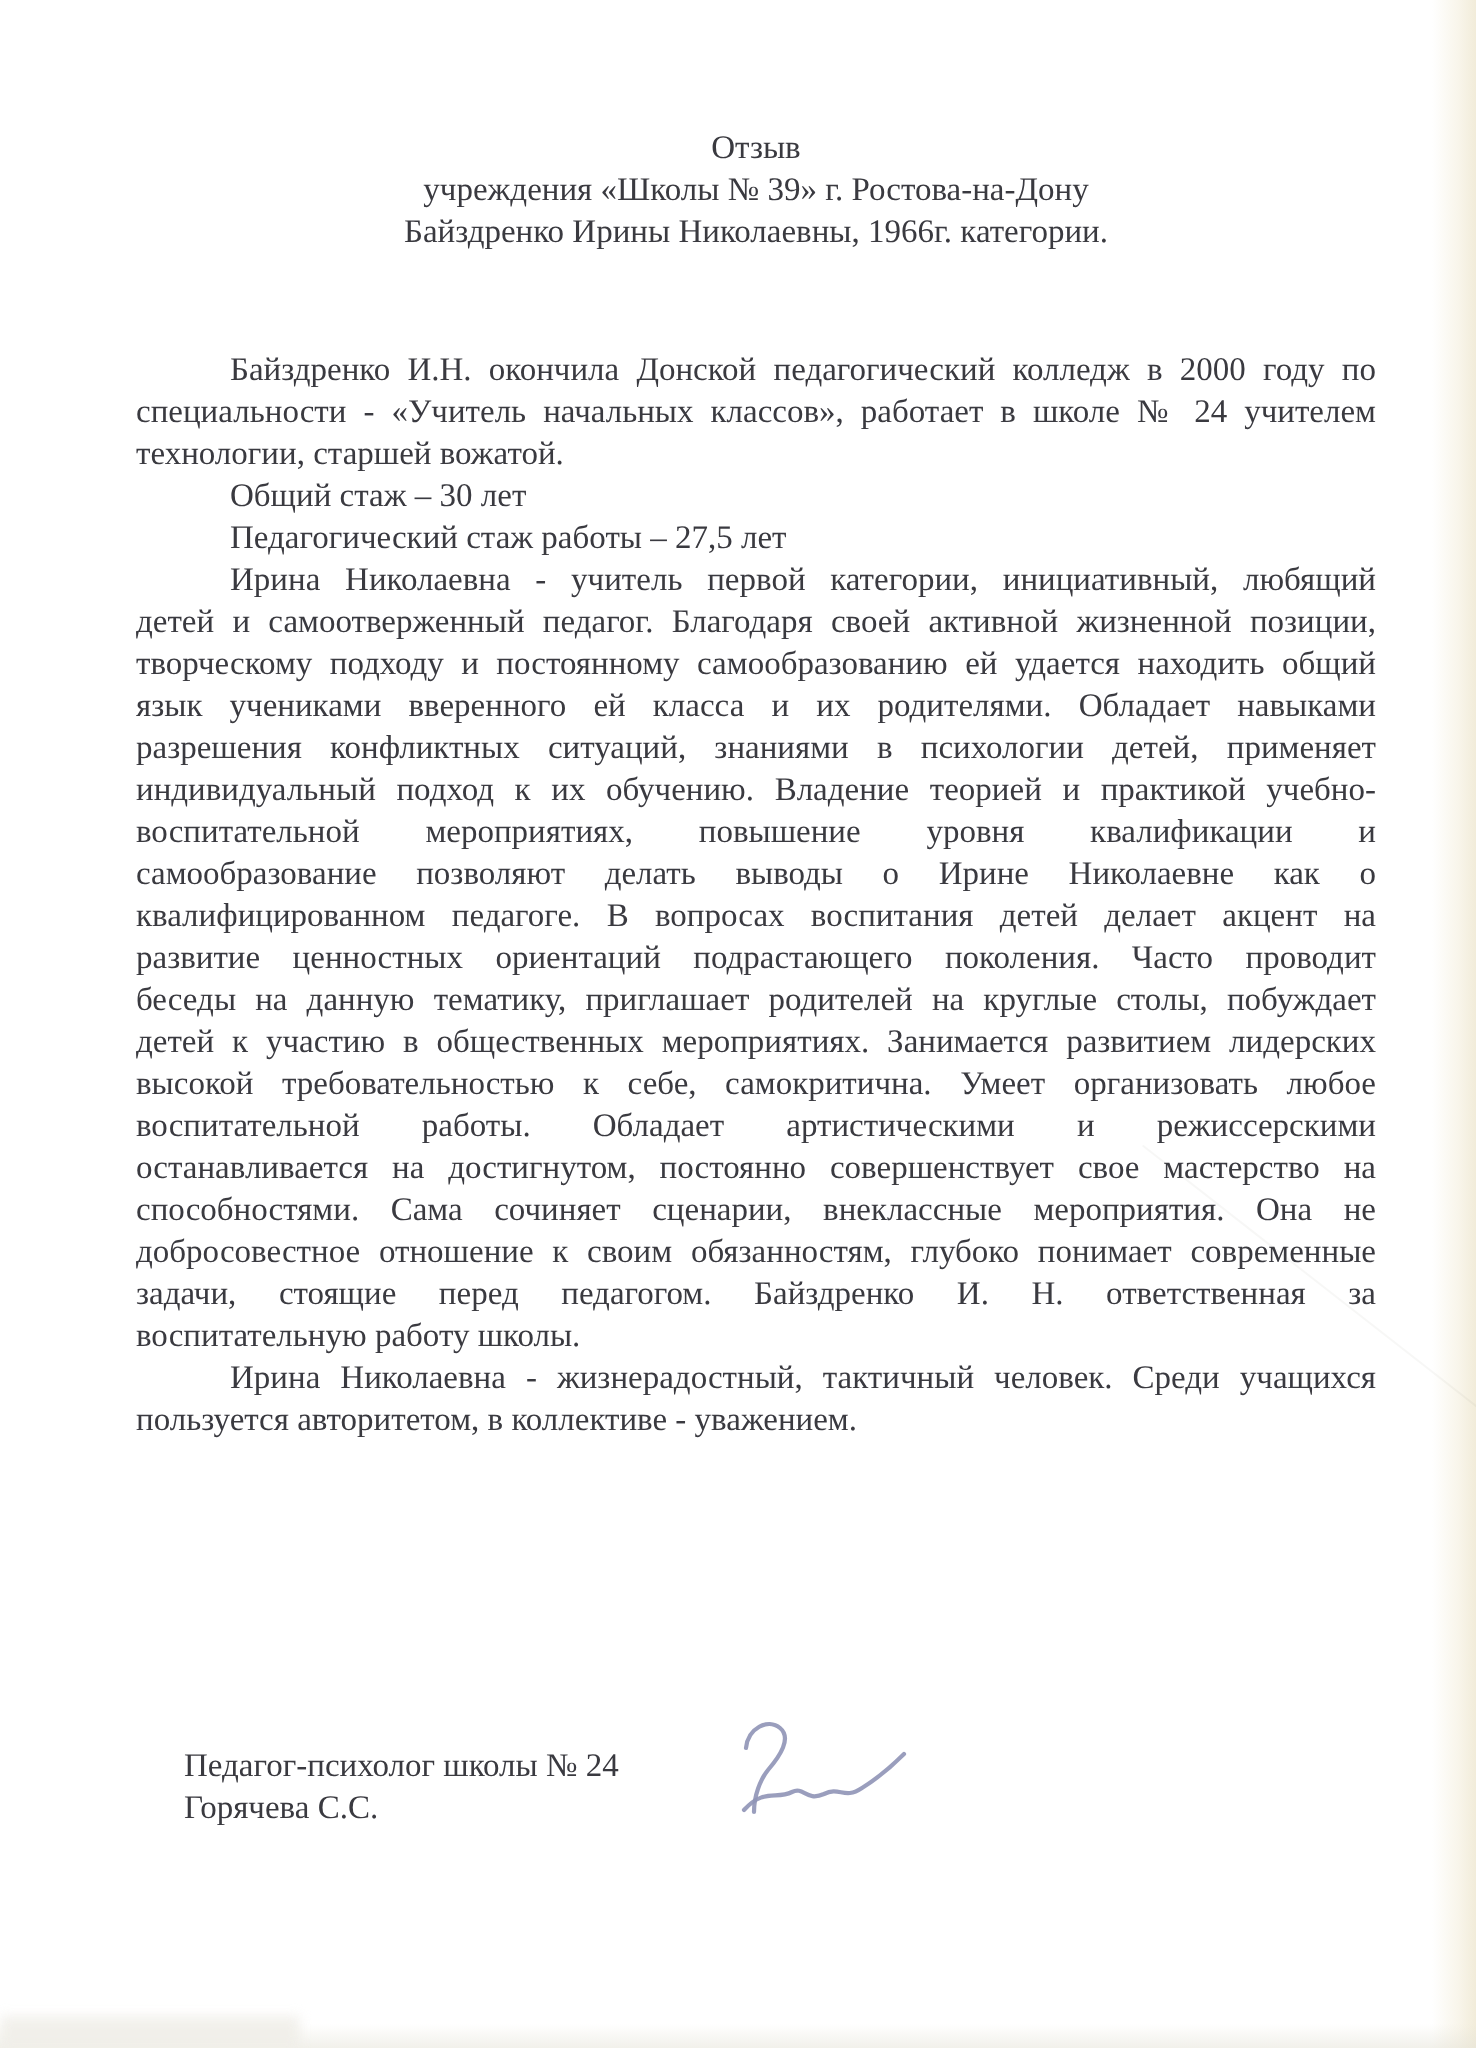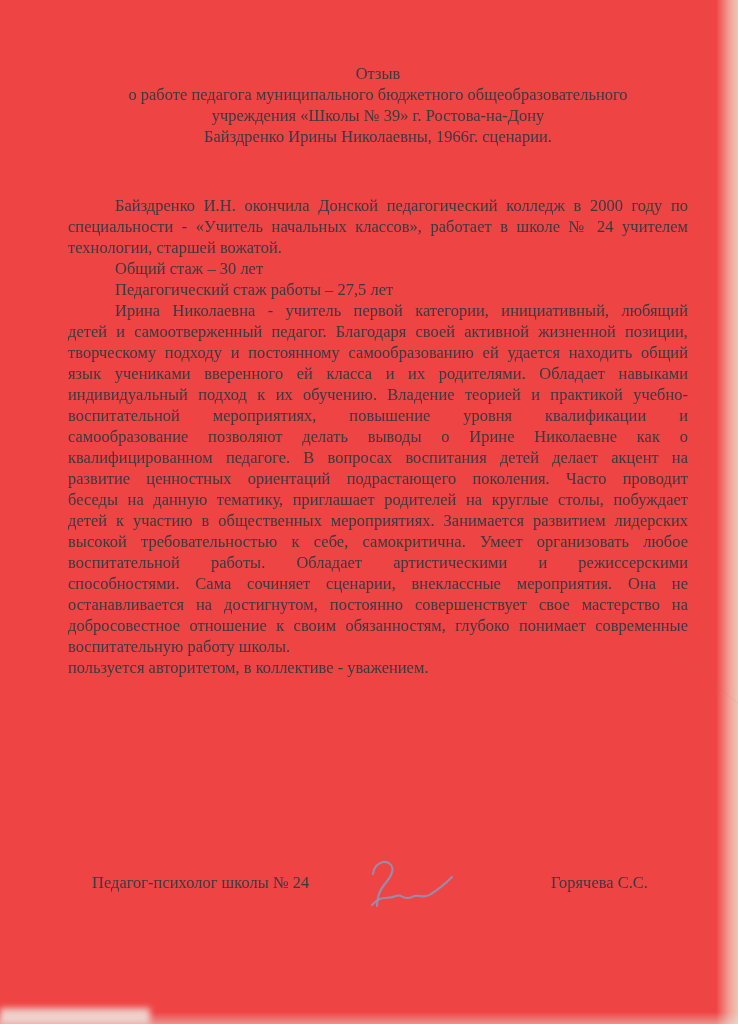--- a/index.html
+++ b/index.html
@@ -4,21 +4,21 @@
 <style>
   html,body { margin:0; padding:0; }
   body {
     width:738px; height:1024px;
     background:#e9e7e1;
     font-family:"Liberation Serif","DejaVu Serif",serif;
   }
   .sheet {
     position:relative;
     width:738px; height:1024px;
-    background:#ef4444;
+    background:#ffffff;
     overflow:hidden;
     color:#3a3a40;
   }
   
   .edge-right {
     position:absolute; top:0; right:0; width:22px; height:1024px;
     background:linear-gradient(to right, rgba(244,238,220,0) 0%, rgba(243,237,218,0.55) 60%, rgba(238,231,208,0.8) 100%);
     pointer-events:none;
   }
   .edge-bottom {
@@ -51,72 +51,74 @@
     text-align:justify;
     text-align-last:justify;
     white-space:normal;
   }
   .jline.end { text-align-last:left; }
   .indent { text-indent:47px; }
 
   .footer {
     position:absolute; top:872px; left:92px; width:556px;
     display:flex; justify-content:space-between;
-    font-size:16.5px; line-height:21px;
+    font-size:16.5px; line-height:21px;flex-direction:column;
   }
   .signature {
     position:absolute; left:330px; top:856px; width:150px; height:62px;
   }
   .signature path {
     fill:none; stroke:#8f94b6; stroke-width:2.1;
     stroke-linecap:round; stroke-linejoin:round; opacity:.9;
   }
 </style>
 </head>
 <body>
 
 <div class="sheet">
 
   <div class="content">
 
     <div class="title-block">
       <div class="tline">Отзыв</div>
-      <div class="tline">о работе педагога муниципального бюджетного общеобразовательного</div>
       <div class="tline">учреждения «Школы № 39» г. Ростова-на-Дону</div>
-      <div class="tline"><span class="bold">Байздренко Ирины Николаевны,</span><span> 1966г. сценарии.</span></div>
+      <div class="tline"><span class="bold">Байздренко Ирины Николаевны,</span><span> 1966г. категории.</span></div>
     </div>
 
     <div class="body-block">
 
       <div class="jline indent">Байздренко И.Н. окончила Донской педагогический колледж в 2000 году по</div>
       <div class="jline">специальности - «Учитель начальных классов», работает в школе № 24 учителем</div>
       <div class="jline end">технологии, старшей вожатой.</div>
 
       <div class="jline end indent">Общий стаж – 30 лет</div>
       <div class="jline end indent">Педагогический стаж работы – 27,5 лет</div>
 
       <div class="jline indent">Ирина Николаевна - учитель первой категории, инициативный, любящий</div>
       <div class="jline">детей и самоотверженный педагог. Благодаря своей активной жизненной позиции,</div>
       <div class="jline">творческому подходу и постоянному самообразованию ей удается находить общий</div>
       <div class="jline">язык учениками вверенного ей класса и их родителями. Обладает навыками</div>
+      <div class="jline">разрешения конфликтных ситуаций, знаниями в психологии детей, применяет</div>
       <div class="jline">индивидуальный подход к их обучению. Владение теорией и практикой учебно-</div>
       <div class="jline">воспитательной мероприятиях, повышение уровня квалификации и</div>
       <div class="jline">самообразование позволяют делать выводы о Ирине Николаевне как о</div>
       <div class="jline">квалифицированном педагоге. В вопросах воспитания детей делает акцент на</div>
       <div class="jline">развитие ценностных ориентаций подрастающего поколения. Часто проводит</div>
       <div class="jline">беседы на данную тематику, приглашает родителей на круглые столы, побуждает</div>
       <div class="jline">детей к участию в общественных мероприятиях. Занимается развитием лидерских</div>
 
       <div class="jline">высокой требовательностью к себе, самокритична. Умеет организовать любое</div>
       <div class="jline">воспитательной работы. Обладает артистическими и режиссерскими</div>
+      <div class="jline">останавливается на достигнутом, постоянно совершенствует свое мастерство на</div>
       <div class="jline">способностями. Сама сочиняет сценарии, внеклассные мероприятия. Она не</div>
-      <div class="jline">останавливается на достигнутом, постоянно совершенствует свое мастерство на</div>
       <div class="jline">добросовестное отношение к своим обязанностям, глубоко понимает современные</div>
+      <div class="jline">задачи, стоящие перед педагогом. Байздренко И. Н. ответственная за</div>
       <div class="jline end">воспитательную работу школы.</div>
 
+      <div class="jline indent">Ирина Николаевна - жизнерадостный, тактичный человек. Среди учащихся</div>
       <div class="jline end">пользуется авторитетом, в коллективе - уважением.</div>
     </div>
 
   </div>
 
   <div class="footer">
     <div>Педагог-психолог школы № 24</div>
     <div>Горячева С.С.</div>
   </div>
 

